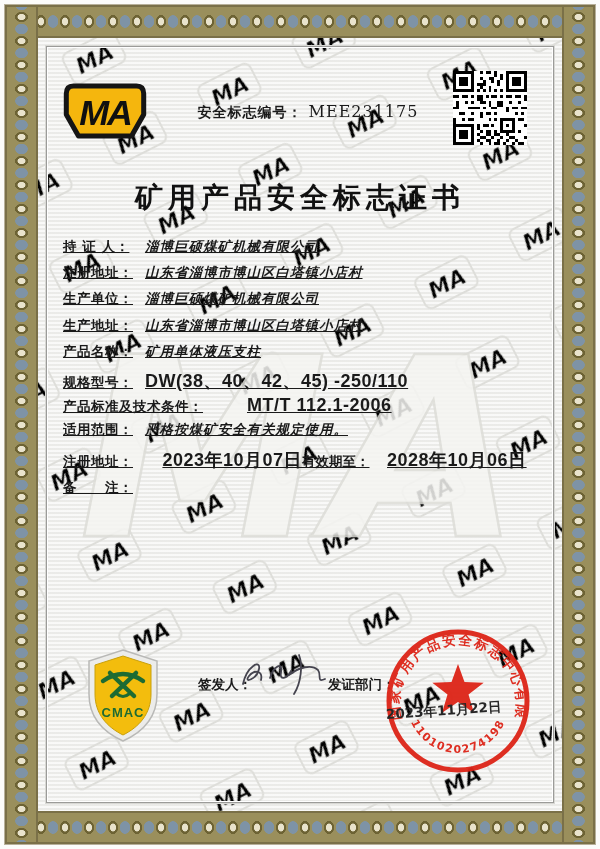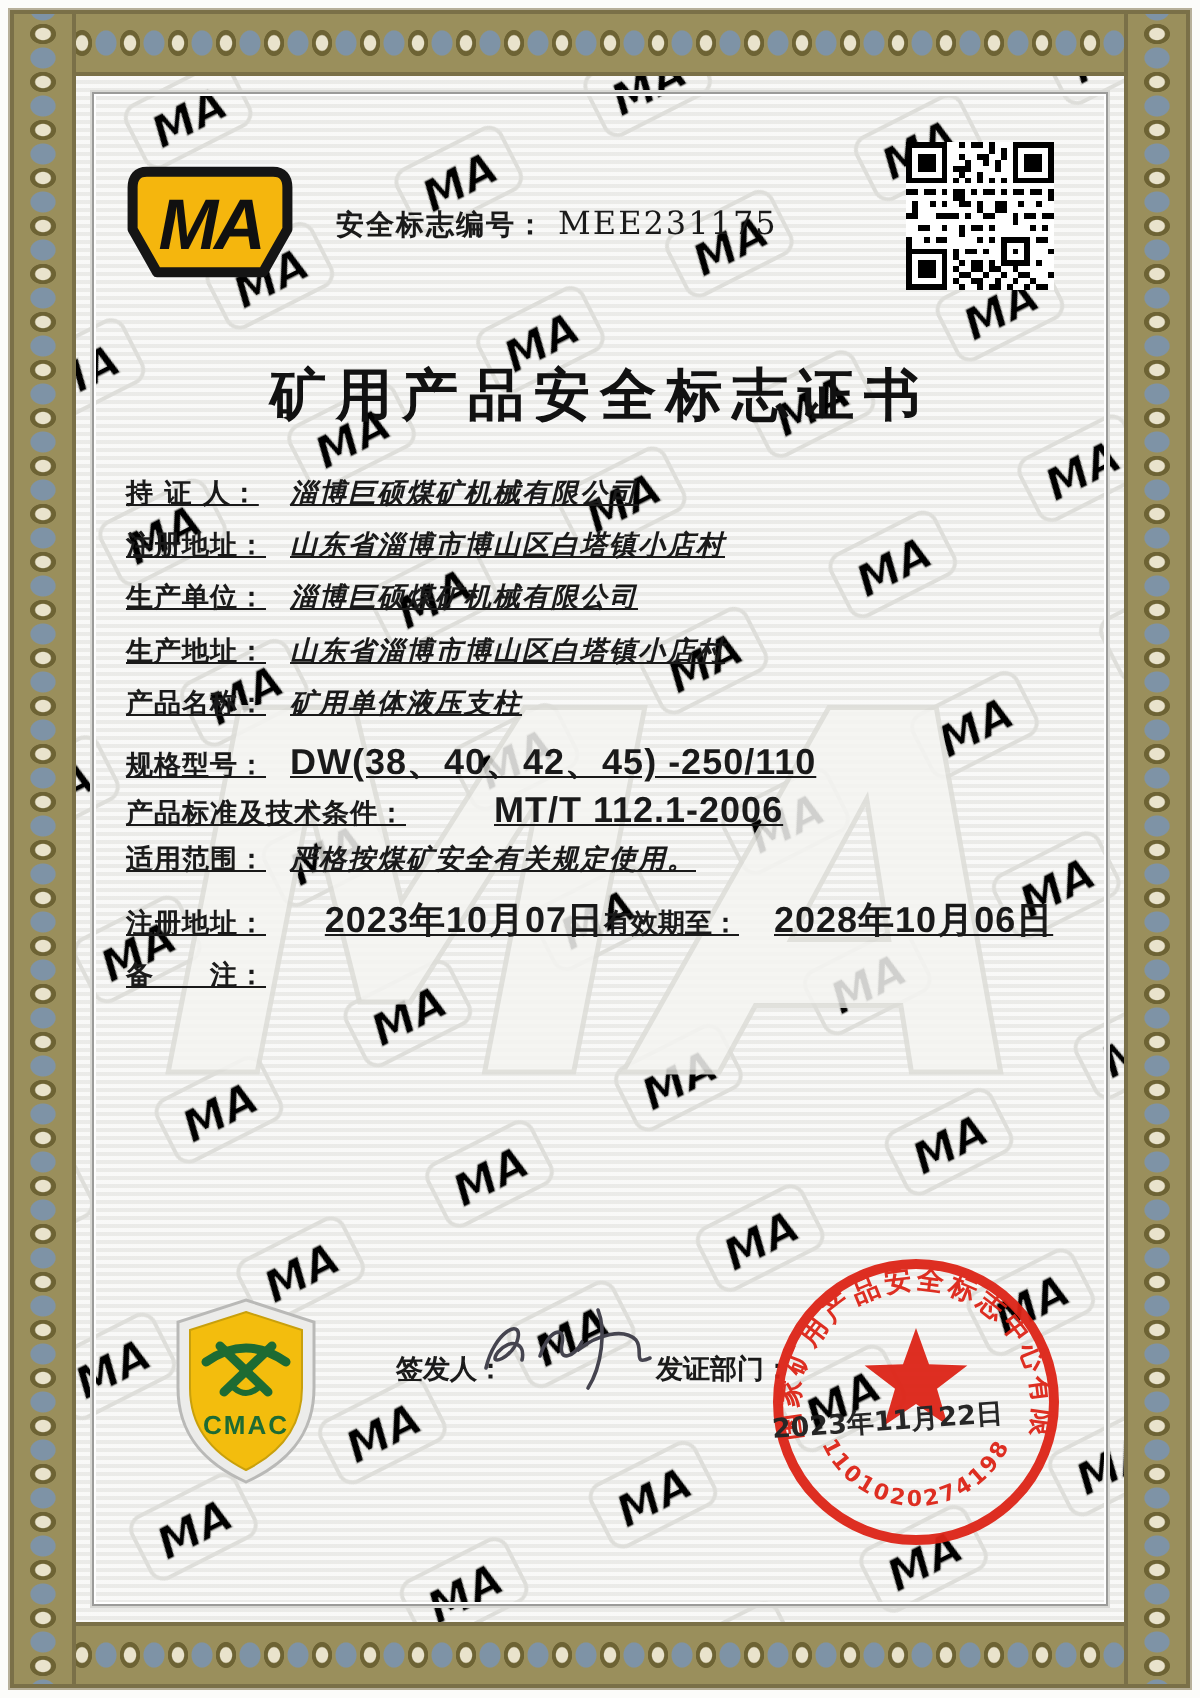--- a/index.html
+++ b/index.html
@@ -26,21 +26,21 @@
      background-size:33px 24px;}
   .band.top{top:5px;} .band.bottom{bottom:5px;} .band.left{left:5px;} .band.right{right:5px;}
   
   .cert{position:absolute;inset:38px;background:#f1f1ef;
         background-image:repeating-linear-gradient(180deg,rgba(255,255,255,.55) 0 2px,rgba(227,227,224,.45) 2px 4px);}
   .frame{position:absolute;inset:8px;border:1px solid #9b9b99;
          box-shadow:0 0 0 1px #d8d8d4, inset 0 0 0 1px #ffffff;pointer-events:none;z-index:3;}
   .wm{position:absolute;inset:0;width:100%;height:100%;z-index:0;}
   
   .hdr-logo{position:absolute;left:24px;top:44px;width:86px;height:58px;z-index:2;}
-  .hdr-no{position:absolute;left:130px;top:64px;width:280px;text-align:left;z-index:2;white-space:nowrap;}
+  .hdr-no{position:absolute;left:130px;top:64px;width:280px;text-align:center;z-index:2;white-space:nowrap;}
   .hdr-no .lbl{font-weight:bold;font-size:14px;letter-spacing:1px;}
   .hdr-no .num{font-family:"DejaVu Serif",serif;font-size:16px;letter-spacing:1px;margin-left:6px;}
   .qr{position:absolute;left:415px;top:33px;width:74px;height:74px;z-index:2;}
   
   .title{position:absolute;left:0;right:0;top:141px;text-align:center;z-index:2;
          font-family:"DejaVu Serif",serif;font-weight:900;font-size:28px;letter-spacing:5px;color:#111;}
   
   .rows{position:absolute;left:25px;right:20px;top:200px;z-index:2;}
   .row{display:flex;align-items:baseline;height:26.2px;text-decoration:underline;}
   .row .lbl{font-weight:bold;font-size:13.5px;letter-spacing:.5px;width:82px;flex:none;}

